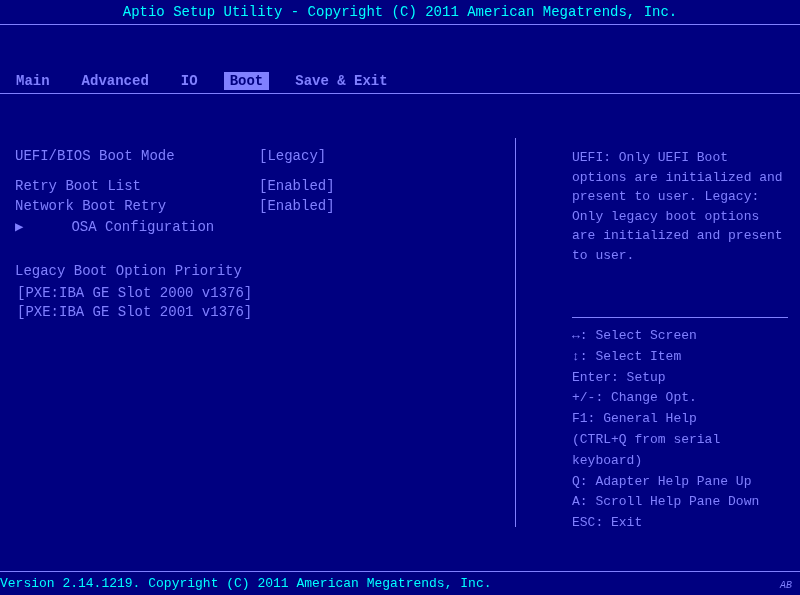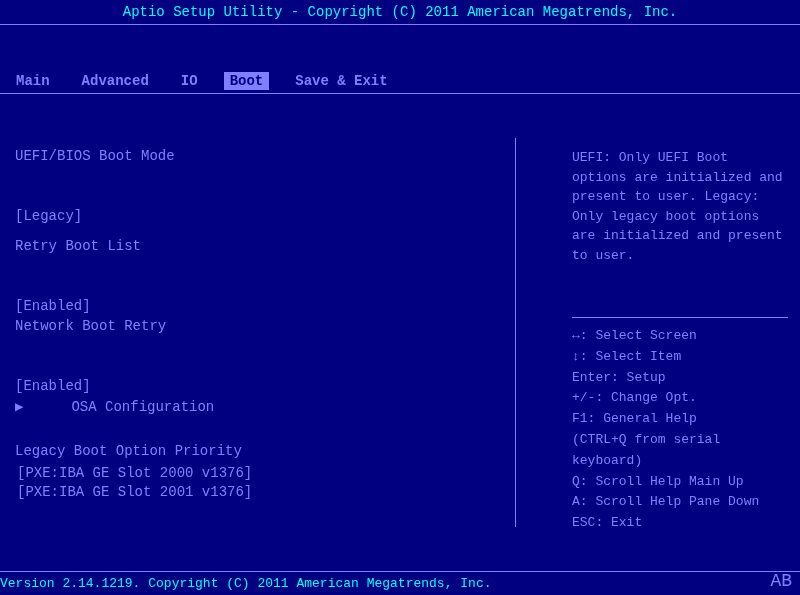--- a/index.html
+++ b/index.html
@@ -70,21 +70,20 @@
     
     #left-panel {
       flex: 1;
       padding: 10px 15px;
       border-right: 1px solid #8080ff;
       color: #8080ff;
     }
 
     .setting-row {
       display: flex;
-      flex-direction: column;
       margin-bottom: 4px;
       align-items: baseline;
     }
 
     .setting-label {
       min-width: 200px;
       color: #8080ff;
     }
 
     .setting-value {
@@ -143,21 +142,22 @@
       padding: 4px 0;
       border-top: 1px solid #8080ff;
       font-size: 13px;
     }
 
     #footer-ab {
       position: absolute;
       bottom: 4px;
       right: 8px;
       color: #8080ff;
-      font-size: 18px;
+      font-size: 10px;
+      font-style: italic;
     }
   </style>
 </head>
 <body>
 
 <div id="screen">
 
   <div id="title-bar">
     <span>Aptio Setup Utility - Copyright (C) 2011 American Megatrends, Inc.</span>
   </div>
@@ -217,21 +217,21 @@
         UEFI: Only UEFI Boot options are initialized and present to user. Legacy: Only legacy boot options are initialized and present to user.
       </div>
       <div id="key-help">
         <div>↔: Select Screen</div>
         <div>↕: Select Item</div>
         <div>Enter: Setup</div>
         <div>+/-: Change Opt.</div>
         <div>F1: General Help</div>
         <div>(CTRL+Q from serial</div>
         <div>keyboard)</div>
-        <div>Q: Scroll Help Main Up</div>
+        <div>Q: Adapter Help Pane Up</div>
         <div>A: Scroll Help Pane Down</div>
         <div>ESC: Exit</div>
       </div>
     </div>
 
   </div>
 
   <div id="footer" style="position:relative;">
     <span>Version 2.14.1219. Copyright (C) 2011 American Megatrends, Inc.</span>
     <span id="footer-ab" style="position:absolute;right:8px;bottom:4px;color:#8080ff;">AB</span>

